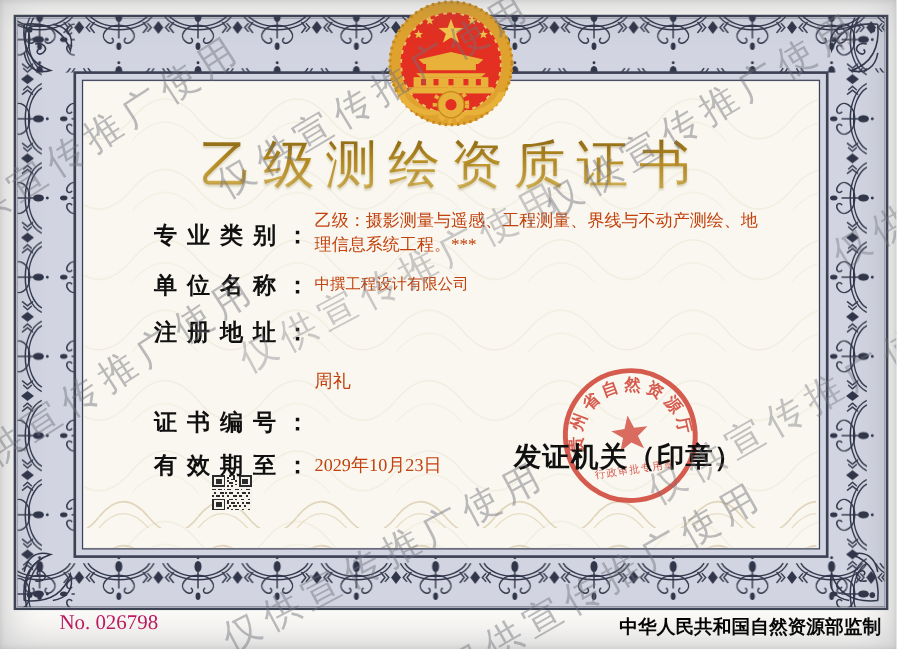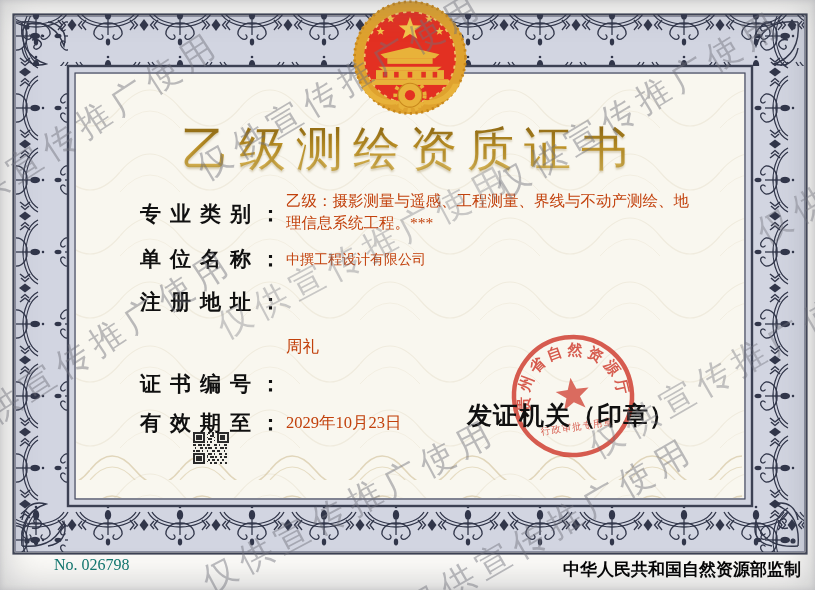--- a/index.html
+++ b/index.html
@@ -15,21 +15,21 @@
          text-shadow:0 2px 2px rgba(120,90,20,.25);white-space:nowrap;}
   .lbl{position:absolute;left:140px;z-index:10;font-weight:700;font-size:21px;color:#101010;white-space:nowrap;}
   .s4{letter-spacing:9px;font-family:Liberation Mono, monospace;}
   .s5{letter-spacing:3px;}
   .val{position:absolute;left:286px;width:404px;z-index:10;color:#c2410c;}
   .vml{font-size:15.5px;line-height:21.5px;}
   .vsl{font-size:14px;line-height:21px;white-space:nowrap;}
   .issuer{position:absolute;left:467px;top:399px;z-index:10;font-weight:700;font-size:25px;
           letter-spacing:1px;color:#101010;white-space:nowrap;}
   .issue-date{position:absolute;left:511px;top:431px;z-index:10;font-size:16px;letter-spacing:1px;color:#222;}
-  .serial{position:absolute;left:54px;top:556px;z-index:10;font-size:16px;color:#0f766e;}
+  .serial{position:absolute;left:54px;top:556px;z-index:10;font-size:19px;color:#be185d;}
   .supervisor{position:absolute;right:14px;top:558px;z-index:10;font-size:17px;font-weight:700;color:#000000;white-space:nowrap;}
   .wm-layer{position:absolute;inset:0;z-index:50;pointer-events:none;}
   .wm{position:absolute;font-size:34px;letter-spacing:7px;color:#6f707a;opacity:.45;white-space:nowrap;
       transform-origin:left center;font-family:"Liberation Serif","DejaVu Serif",serif;}
   .wm1{left:-58px;top:196px;transform:rotate(-33deg);}
   .wm2{left:200px;top:148px;transform:rotate(-31deg);}
   .wm3{left:498px;top:166px;transform:rotate(-31deg);}
   .wm4{left:760px;top:212px;transform:rotate(-31deg);opacity:.4;}
   .wm5{left:-45px;top:414px;transform:rotate(-33deg);}
   .wm6{left:220px;top:306px;transform:rotate(-28deg);opacity:.35;}

